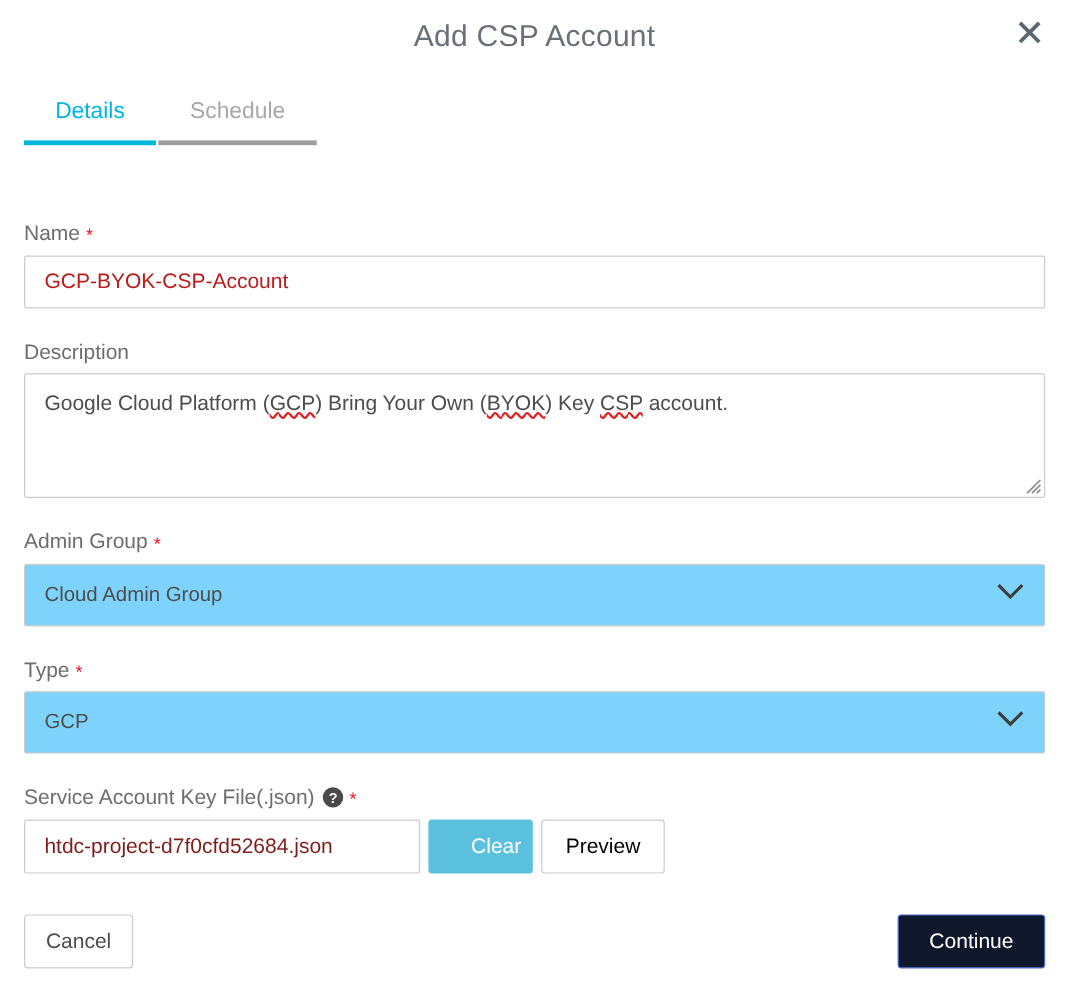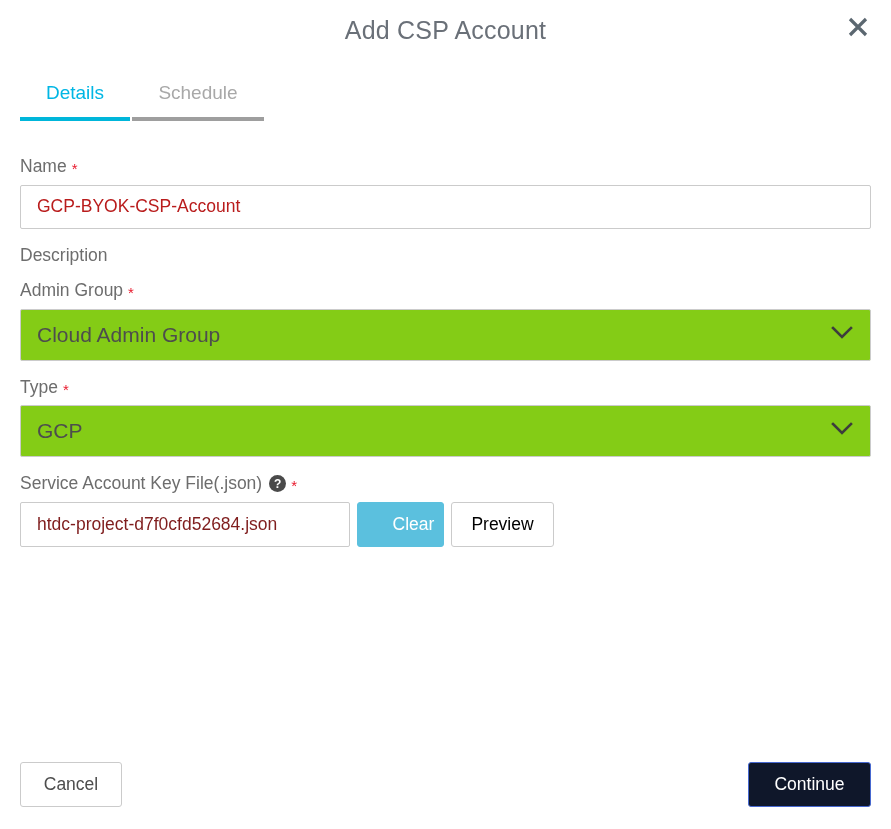--- a/index.html
+++ b/index.html
@@ -84,21 +84,21 @@
     margin-left: 2px;
   }
 
   
   .form {
     position: absolute;
     top: 158px;
     left: 20px;
     width: 851px;
   }
-  .field { margin-bottom: 18px; }
+  .field { margin-bottom: 18px; margin-top: 28px; }
   .field-label {
     font-size: 17.5px;
     color: #6d6d6d;
     margin-bottom: 9px;
     display: flex;
     align-items: center;
     line-height: 1;
   }
   .req {
     color: #e8192c;
@@ -177,25 +177,25 @@
     width: 851px;
     height: 52px;
   }
   .select-box {
     box-sizing: border-box;
     width: 851px;
     height: 52px;
     border: 1px solid #cbcbcb;
     border-radius: 2px;
     padding: 0 44px 0 16px;
-    font-size: 21px;
+    font-size: 17px;
     color: #4d4d4d;
     display: flex;
     align-items: center;
-    background: #84cc16;
+    background: #7dd3fc;
     cursor: pointer;
   }
   .chevron {
     position: absolute;
     right: 18px;
     top: 50%;
     transform: translateY(-50%);
     pointer-events: none;
   }
 
@@ -251,21 +251,21 @@
     position: absolute;
     left: 20px;
     right: 20px;
     bottom: 22px;
     display: flex;
     justify-content: space-between;
     align-items: center;
   }
   .btn-cancel {
     box-sizing: border-box;
-    width: 102px;
+    width: 91px;
     height: 45px;
     background: #fff;
     border: 1px solid #cbcbcb;
     border-radius: 3px;
     color: #4d4d4d;
     font-size: 17.5px;
     font-family: inherit;
     cursor: pointer;
   }
   .btn-continue {
@@ -309,20 +309,28 @@
         <span>Name</span>
         <span class="req">*</span>
       </div>
       <input class="text-input" type="text" value="GCP-BYOK-CSP-Account" style="">
     </div>
 
     <div class="field">
       <div class="field-label">
         <span>Description</span>
       </div>
+      <div class="textarea-wrap">
+        <div class="textarea" id="desc-area"><span>Google Cloud Platform (</span><span class="spell">GCP</span><span>) Bring Your Own (</span><span class="spell">BYOK</span><span>) Key </span><span class="spell">CSP</span><span> account.</span></div>
+        <span class="resize-grip">
+          <svg width="16" height="16" viewBox="0 0 16 16">
+            <path d="M15 4 L4 15 M15 8 L8 15 M15 12 L12 15" stroke="#8a8a8a" stroke-width="1.4"></path>
+          </svg>
+        </span>
+      </div>
     </div>
 
     <div class="field">
       <div class="field-label">
         <span>Admin Group</span>
         <span class="req">*</span>
       </div>
       <div class="select-wrap">
         <div class="select-box">
           <span>Cloud Admin Group</span>

